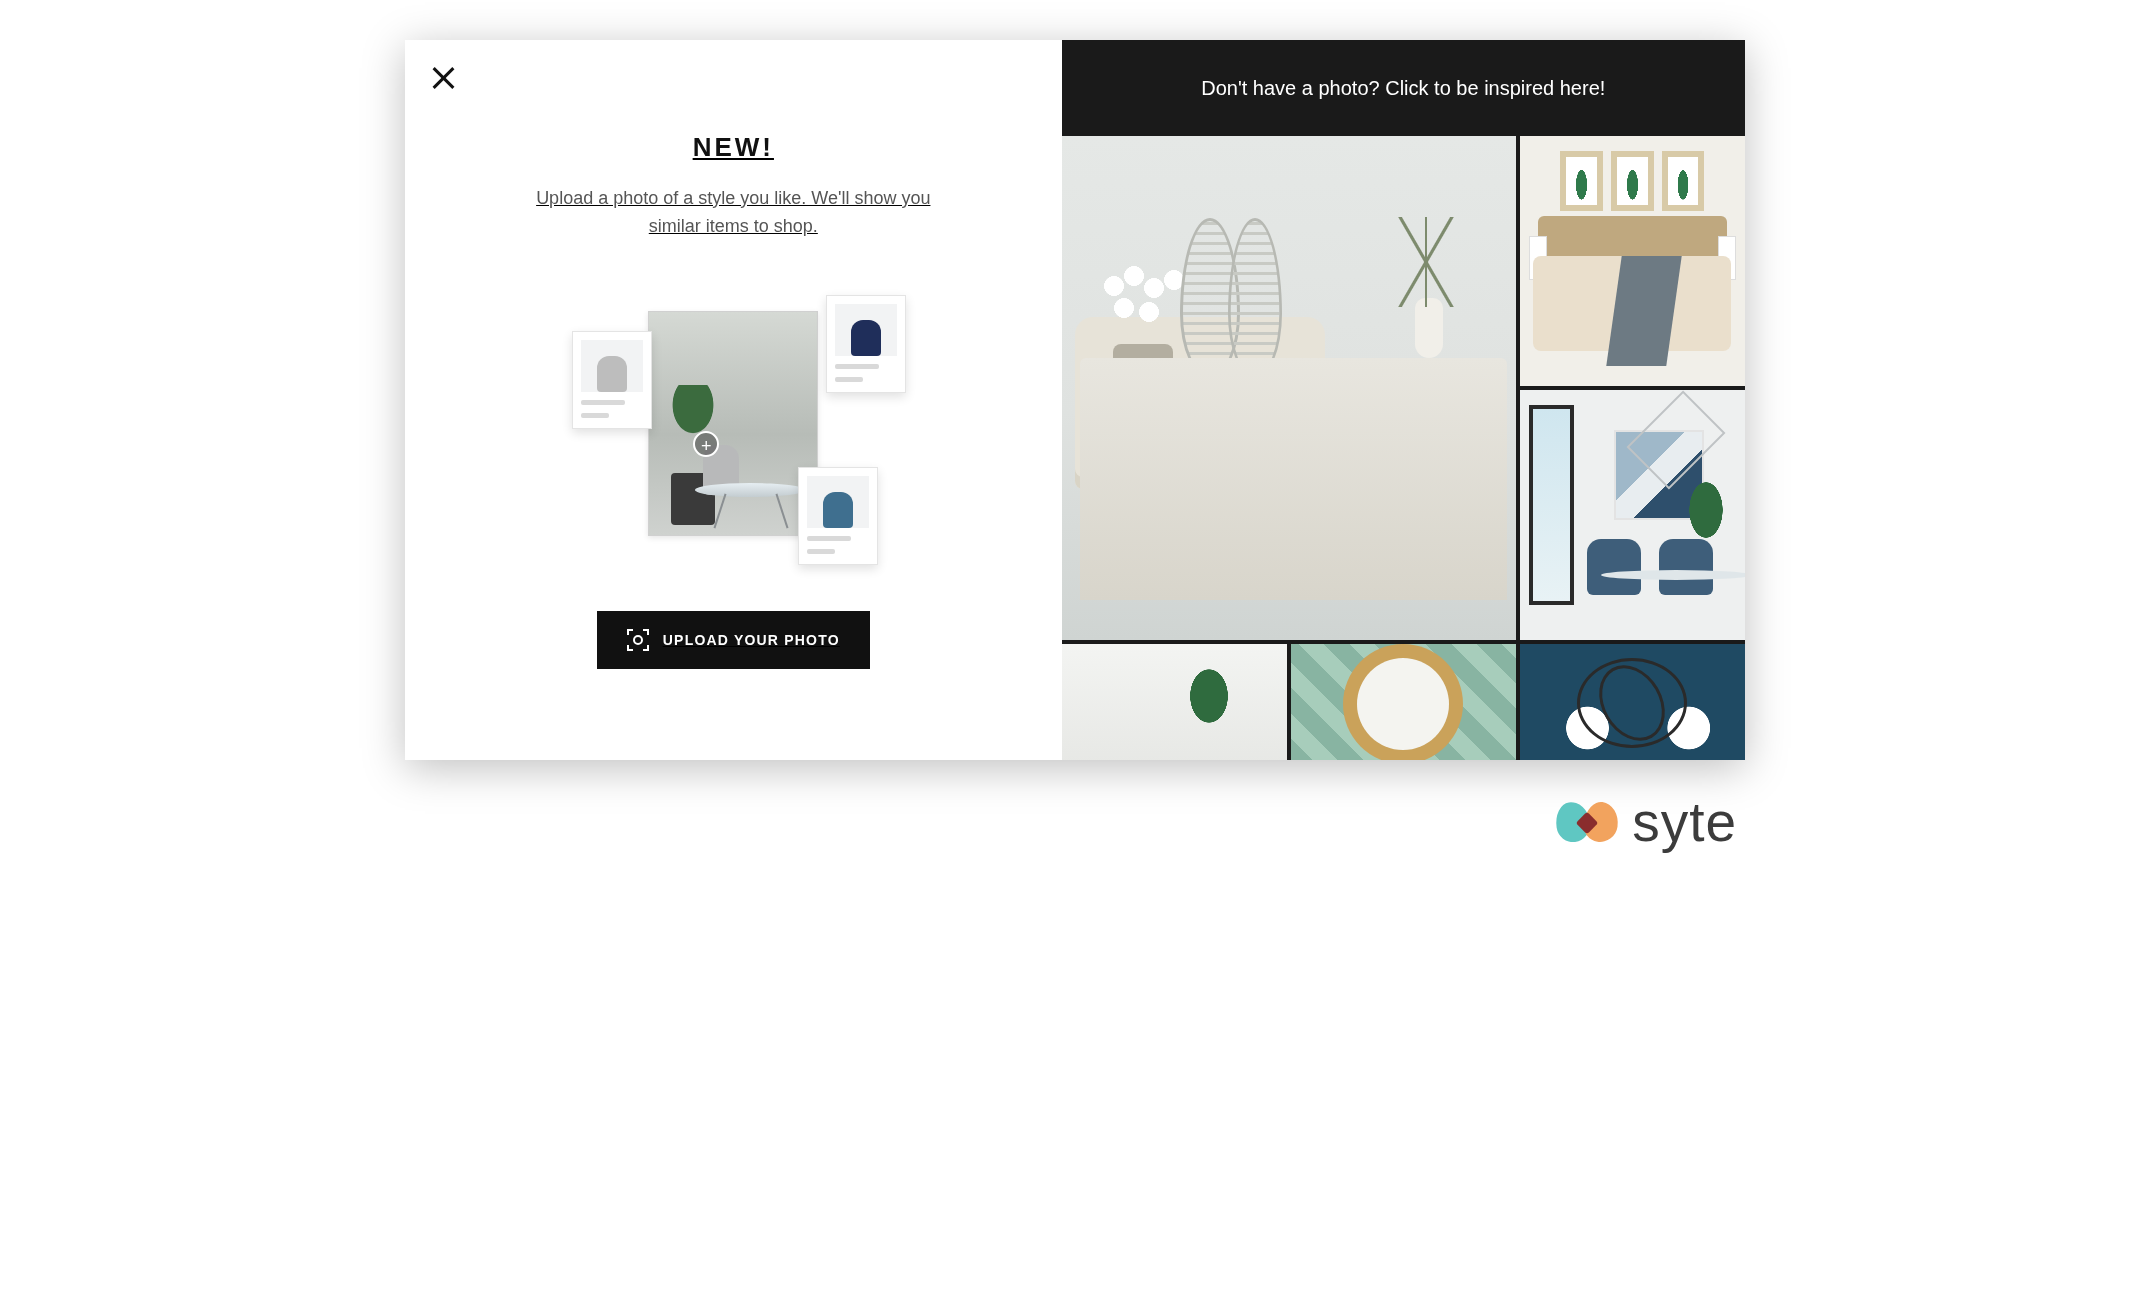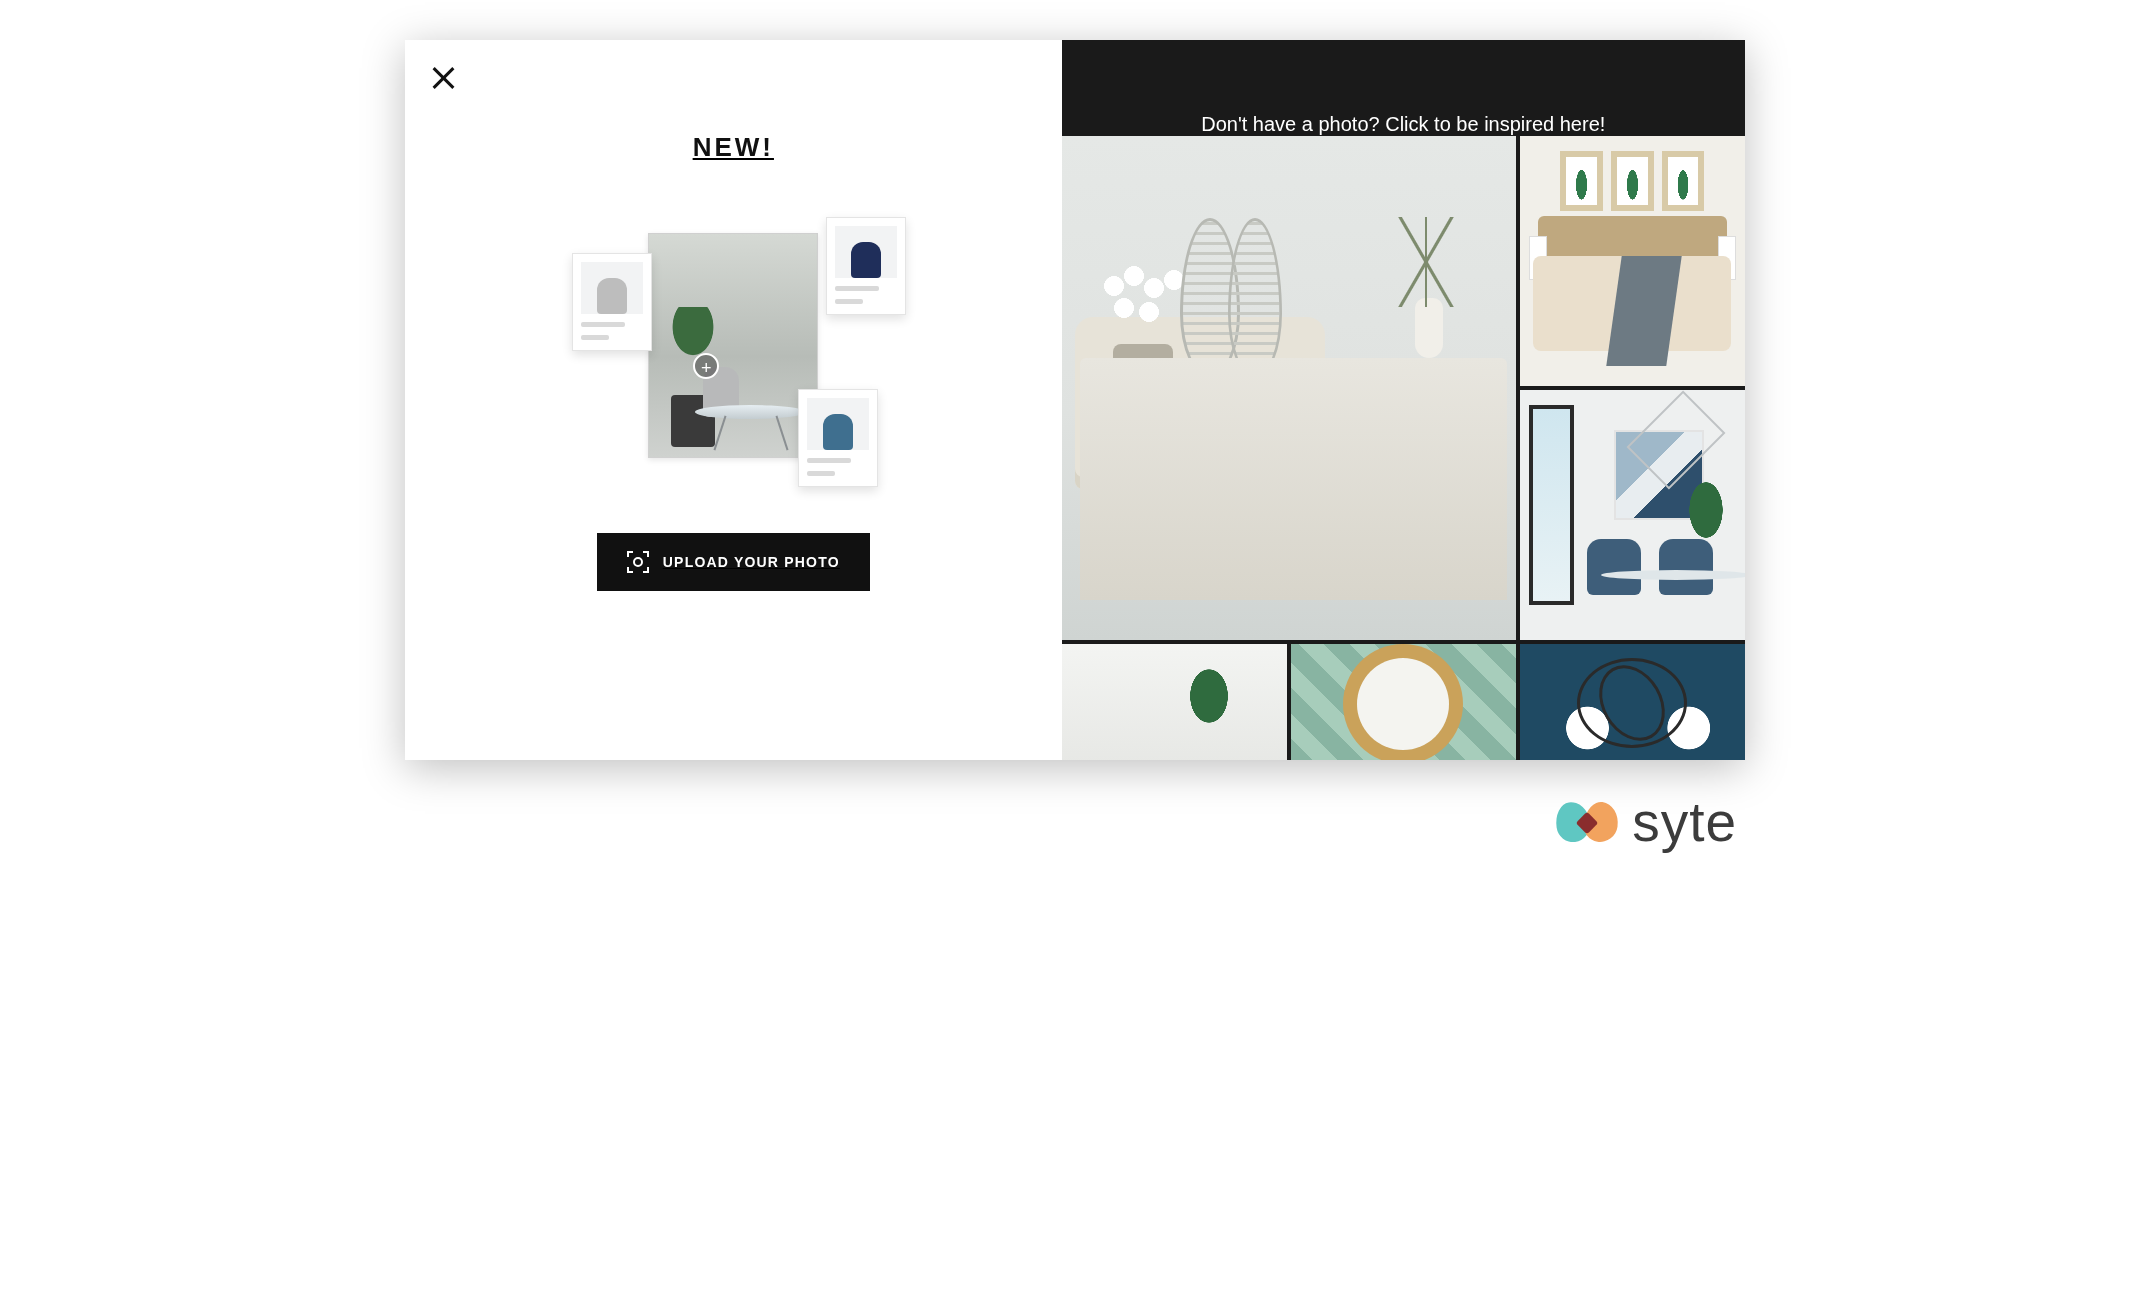--- a/index.html
+++ b/index.html
@@ -184,21 +184,21 @@
     width: 51%;
     background: #1a1a1a;
     display: flex;
     flex-direction: column;
   }
   .inspire-bar {
     height: 96px;
     background: #1a1a1a;
     color: #fff;
     display: flex;
-    align-items: flex-end;
+    align-items: center;
     justify-content: center;
     font-size: 20px;
     cursor: pointer;
   }
   .gallery {
     flex: 1;
     display: grid;
     grid-template-columns: 1fr 1fr 1fr;
     grid-template-rows: 250px 250px 120px;
     gap: 4px;
@@ -398,20 +398,21 @@
 </style>
 </head>
 <body>
 
 <div class="modal">
 
   <div class="left-pane">
     <div class="close-btn"></div>
 
     <div class="headline">NEW!</div>
+    <div class="subtext">Upload a photo of a style you like. We'll show you similar items to shop.</div>
 
     <div class="illustration">
       <div class="illus-main">
         <div class="illus-plant"></div>
         <div class="illus-pot"></div>
         <div class="illus-chair1"></div>
         <div class="illus-table"></div>
         <div class="illus-legs"></div>
       </div>
       <div class="plus-dot">+</div>

